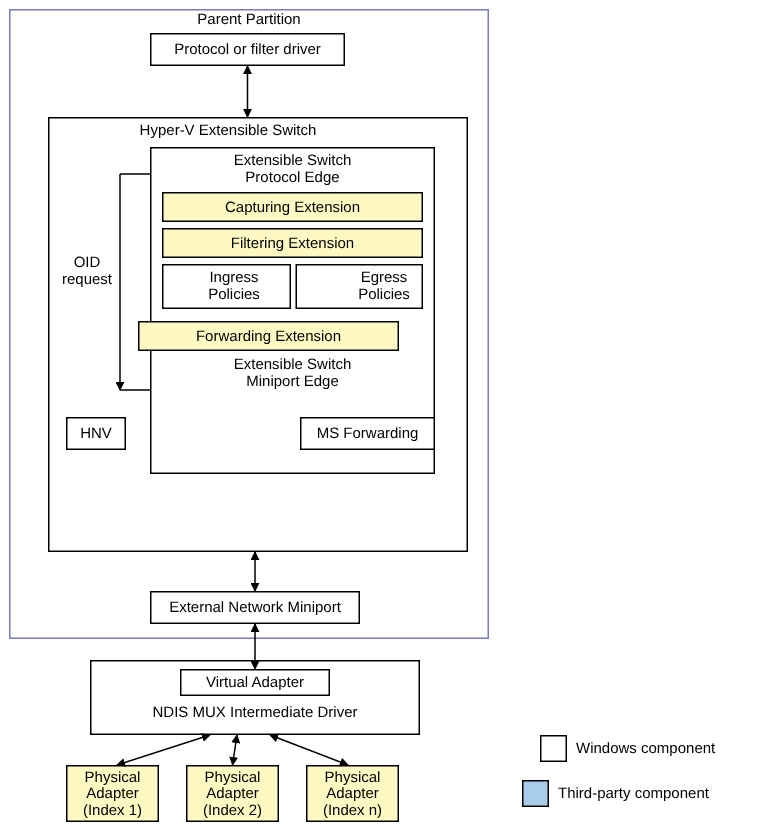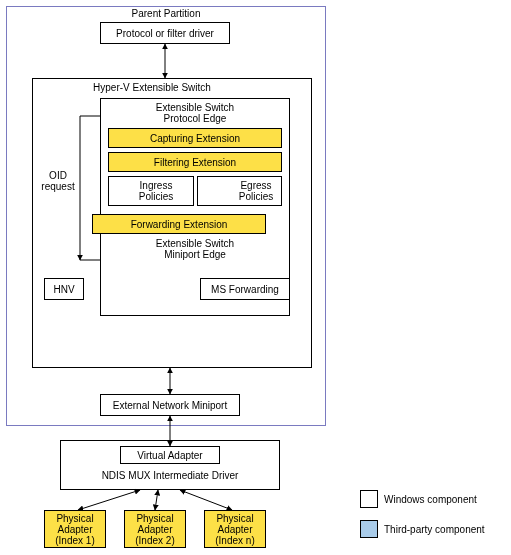--- a/index.html
+++ b/index.html
@@ -17,21 +17,21 @@
     background: #fff;
     text-align: center;
     position: absolute;
     display: flex;
     align-items: center;
     justify-content: center;
     padding: 2px;
     box-sizing: border-box;
   }
   .thirdparty {
-    background: #fde047;
+    background: #fef9c3;
     text-align: center;
   }
   .container {
     border: 1px solid #7a7ac0;
     position: absolute;
     box-sizing: border-box;
   }
   .label {
     position: absolute;
     text-align: center;
@@ -135,21 +135,21 @@
 <div class="box thirdparty" style="left:204px; top:510px; width:62px; height:38px;">
   <span style="white-space:pre-line; line-height:11px;">Physical
 Adapter
 (Index n)</span>
 </div>
 
 <div class="legend-row" style="left:360px; top:490px;">
   <span class="legend-box" style="background:#fff;"></span>
   <span>Windows component</span>
 </div>
-<div class="legend-row" style="left:360px; top:520px;">
+<div class="legend-row" style="left:348px; top:520px;">
   <span class="legend-box" style="background:#a9ccea;"></span>
   <span>Third-party component</span>
 </div>
 
 <svg class="arrows">
   <defs>
     <marker id="ah" viewBox="0 0 10 10" refX="9" refY="5" markerWidth="6" markerHeight="6" orient="auto-start-reverse">
       <path d="M 0 0 L 10 5 L 0 10 z" fill="#000"></path>
     </marker>
   </defs>

